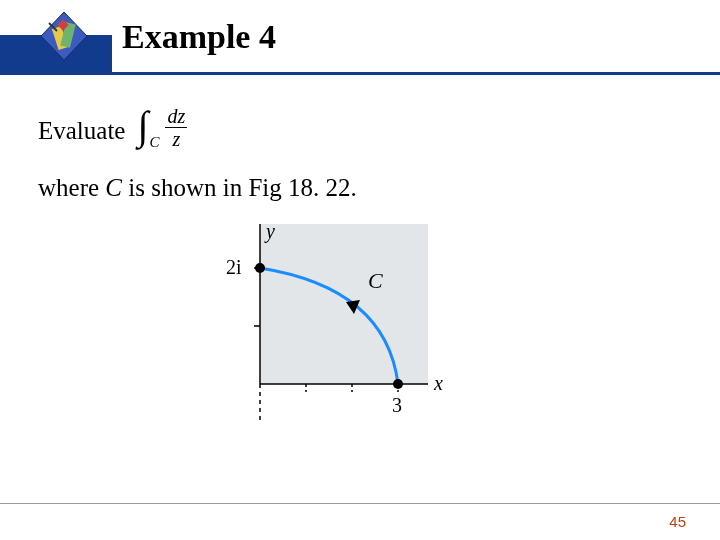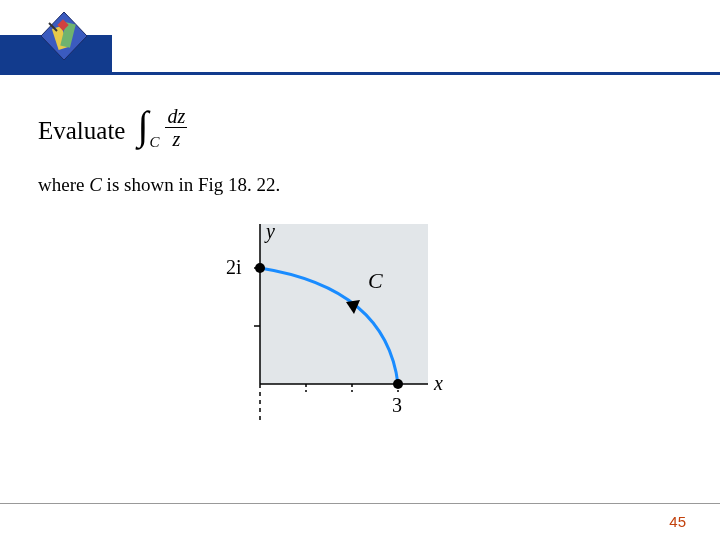--- a/index.html
+++ b/index.html
@@ -92,21 +92,21 @@
     line-height: 1;
     font-style: italic;
   }
   .frac .num { padding: 0 2px; }
   .frac .bar { width: 100%; height: 1px; background: #000; margin: 1px 0; }
   .frac .den { padding: 0 2px; }
   .where-line {
     position: absolute;
     left: 38px;
     top: 174px;
-    font-size: 19px;
+    font-size: 25px;
   }
   .where-line .italic { font-style: italic; }
   .figure {
     position: absolute;
     left: 196px;
     top: 218px;
     width: 260px;
     height: 220px;
   }
   .footer-line {
@@ -136,20 +136,21 @@
   <div class="icon-box">
     <svg width="54" height="54" viewBox="0 0 54 54">
       <polygon points="27,3 50,27 27,51 4,27" fill="#3b5bbf" stroke="#1a2a66" stroke-width="1"></polygon>
       <rect x="18" y="18" width="10" height="22" fill="#e6c94a" transform="rotate(-18 23 29)"></rect>
       <rect x="26" y="14" width="10" height="24" fill="#6fb36f" transform="rotate(14 31 26)"></rect>
       <rect x="22" y="12" width="8" height="8" fill="#d04040" transform="rotate(45 26 16)"></rect>
       <line x1="12" y1="14" x2="20" y2="22" stroke="#333" stroke-width="2"></line>
     </svg>
   </div>
 
+  <div class="title">Example 4</div>
   <div class="title-underline"></div>
 
   <div class="evaluate-line">
     <span>Evaluate</span>
     <span class="integral">
       <span class="int-sign">∫</span>
       <span class="int-sub">C</span>
       <span class="frac">
         <span class="num">dz</span>
         <span class="bar"></span>

